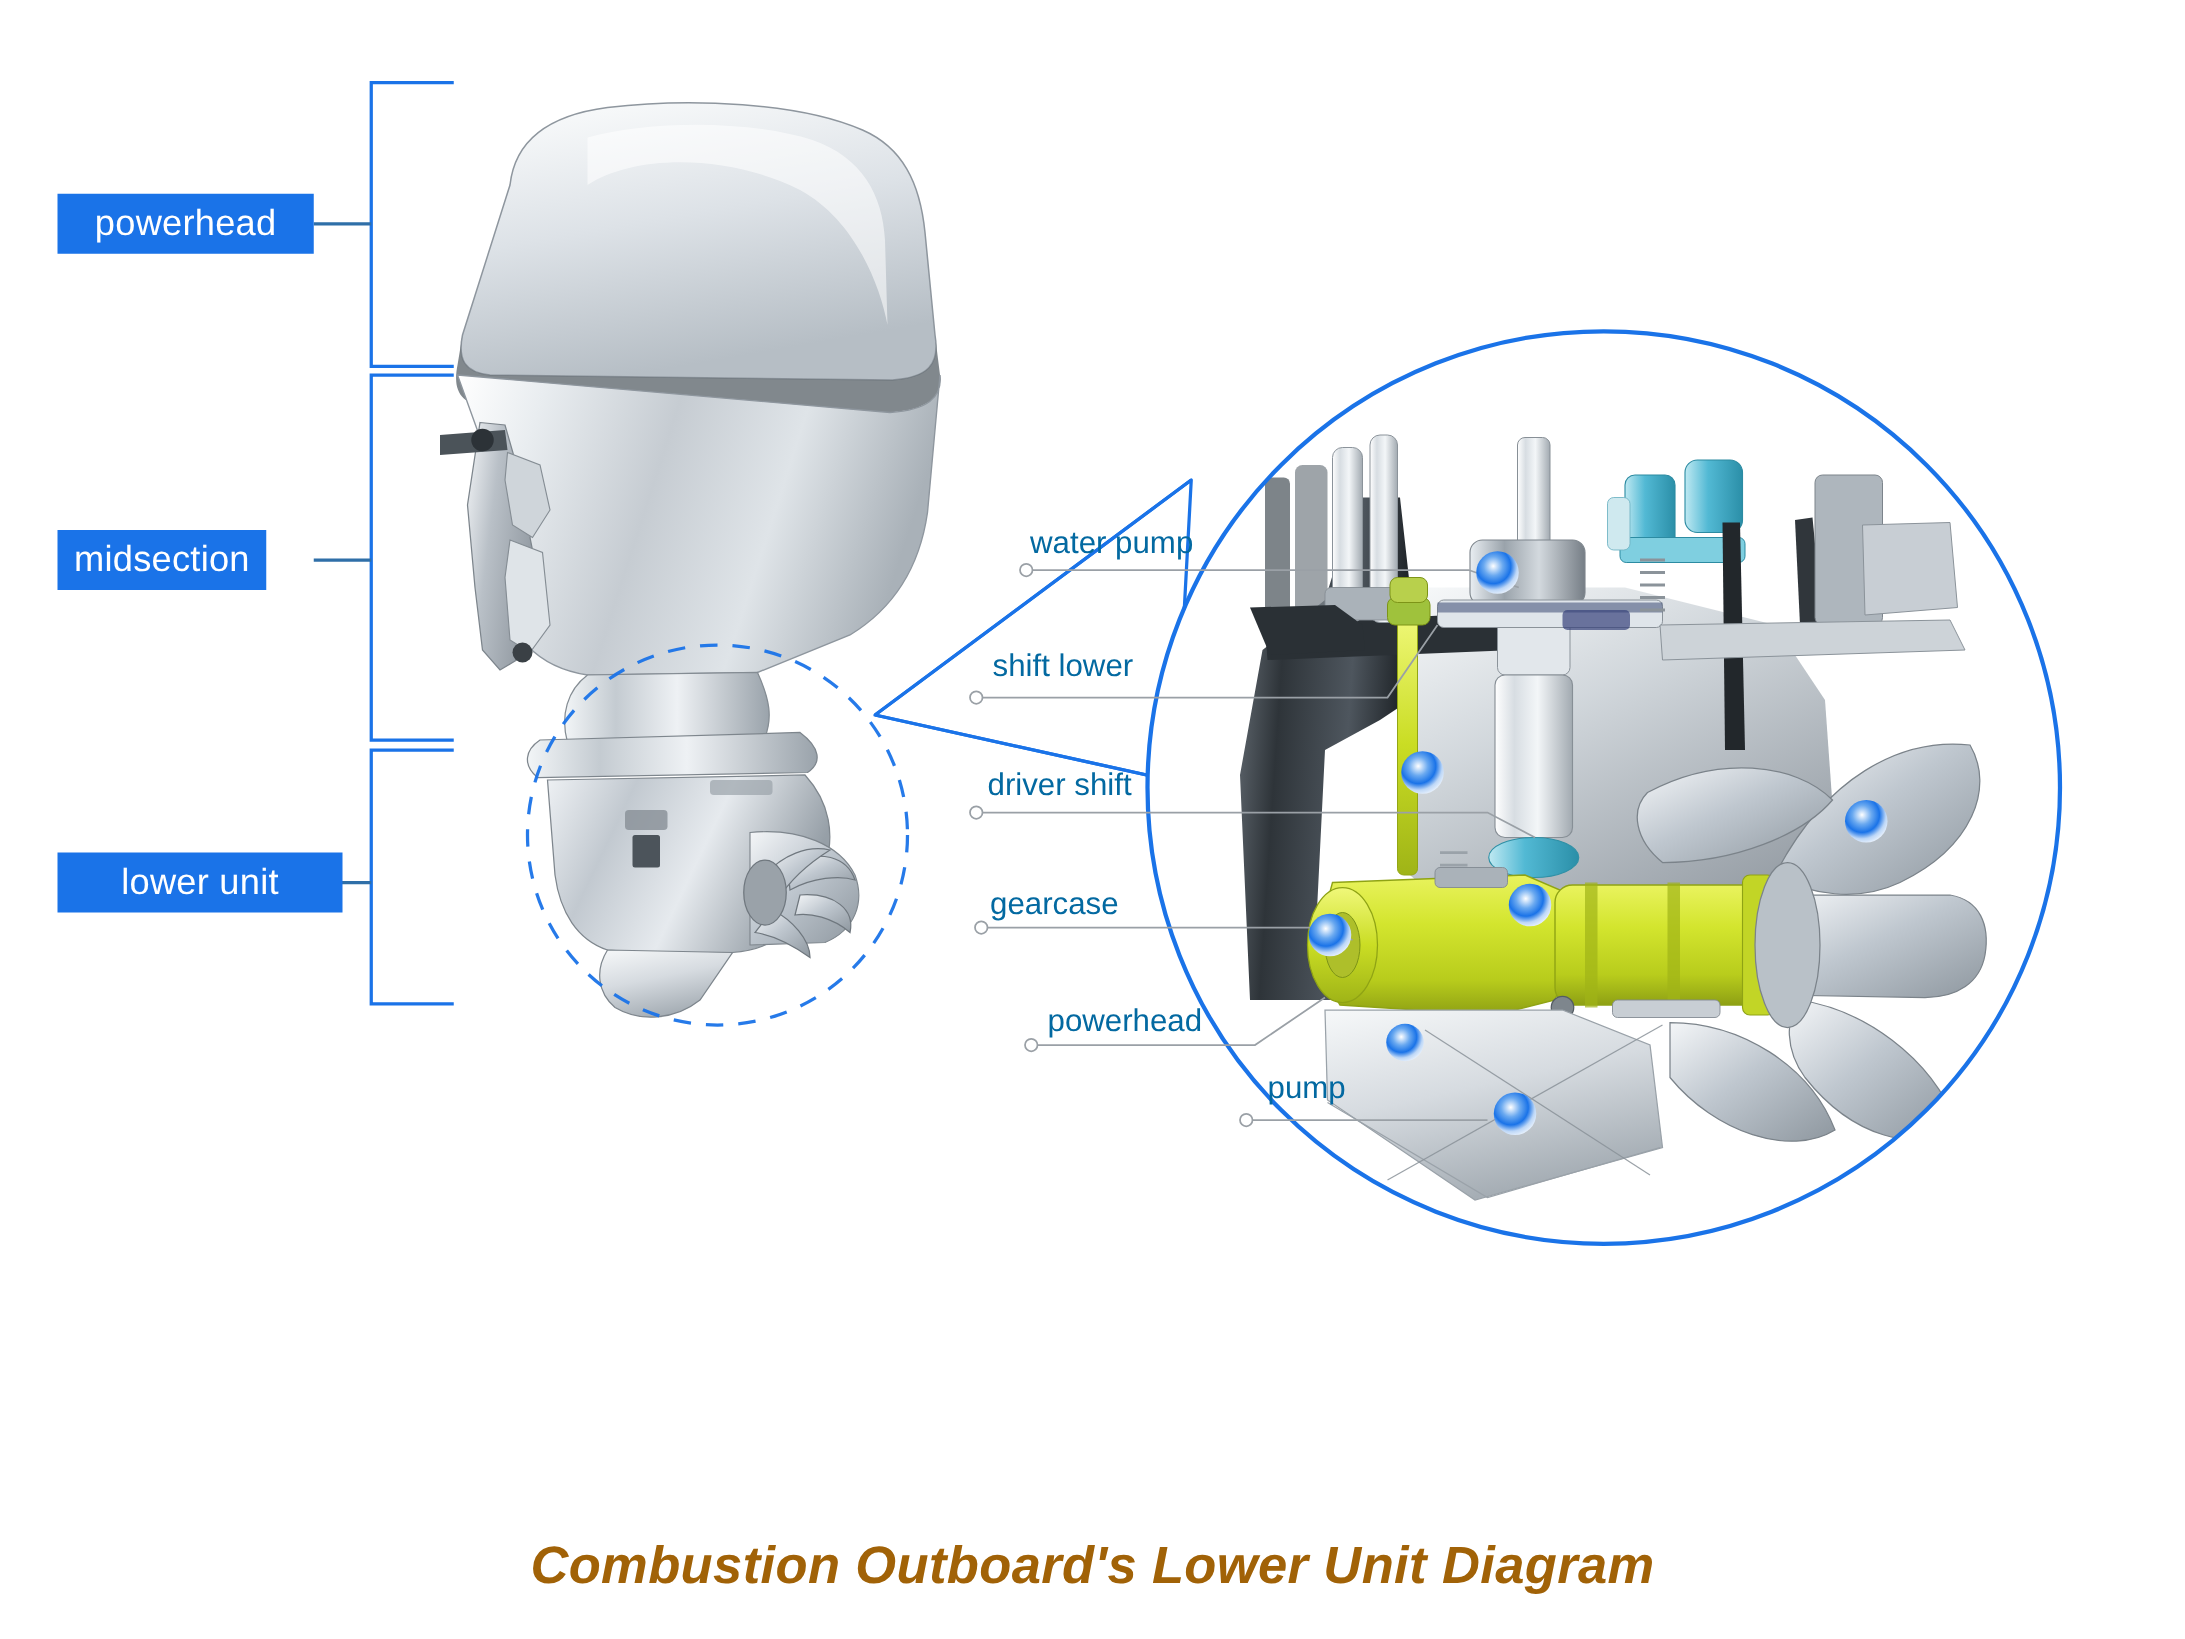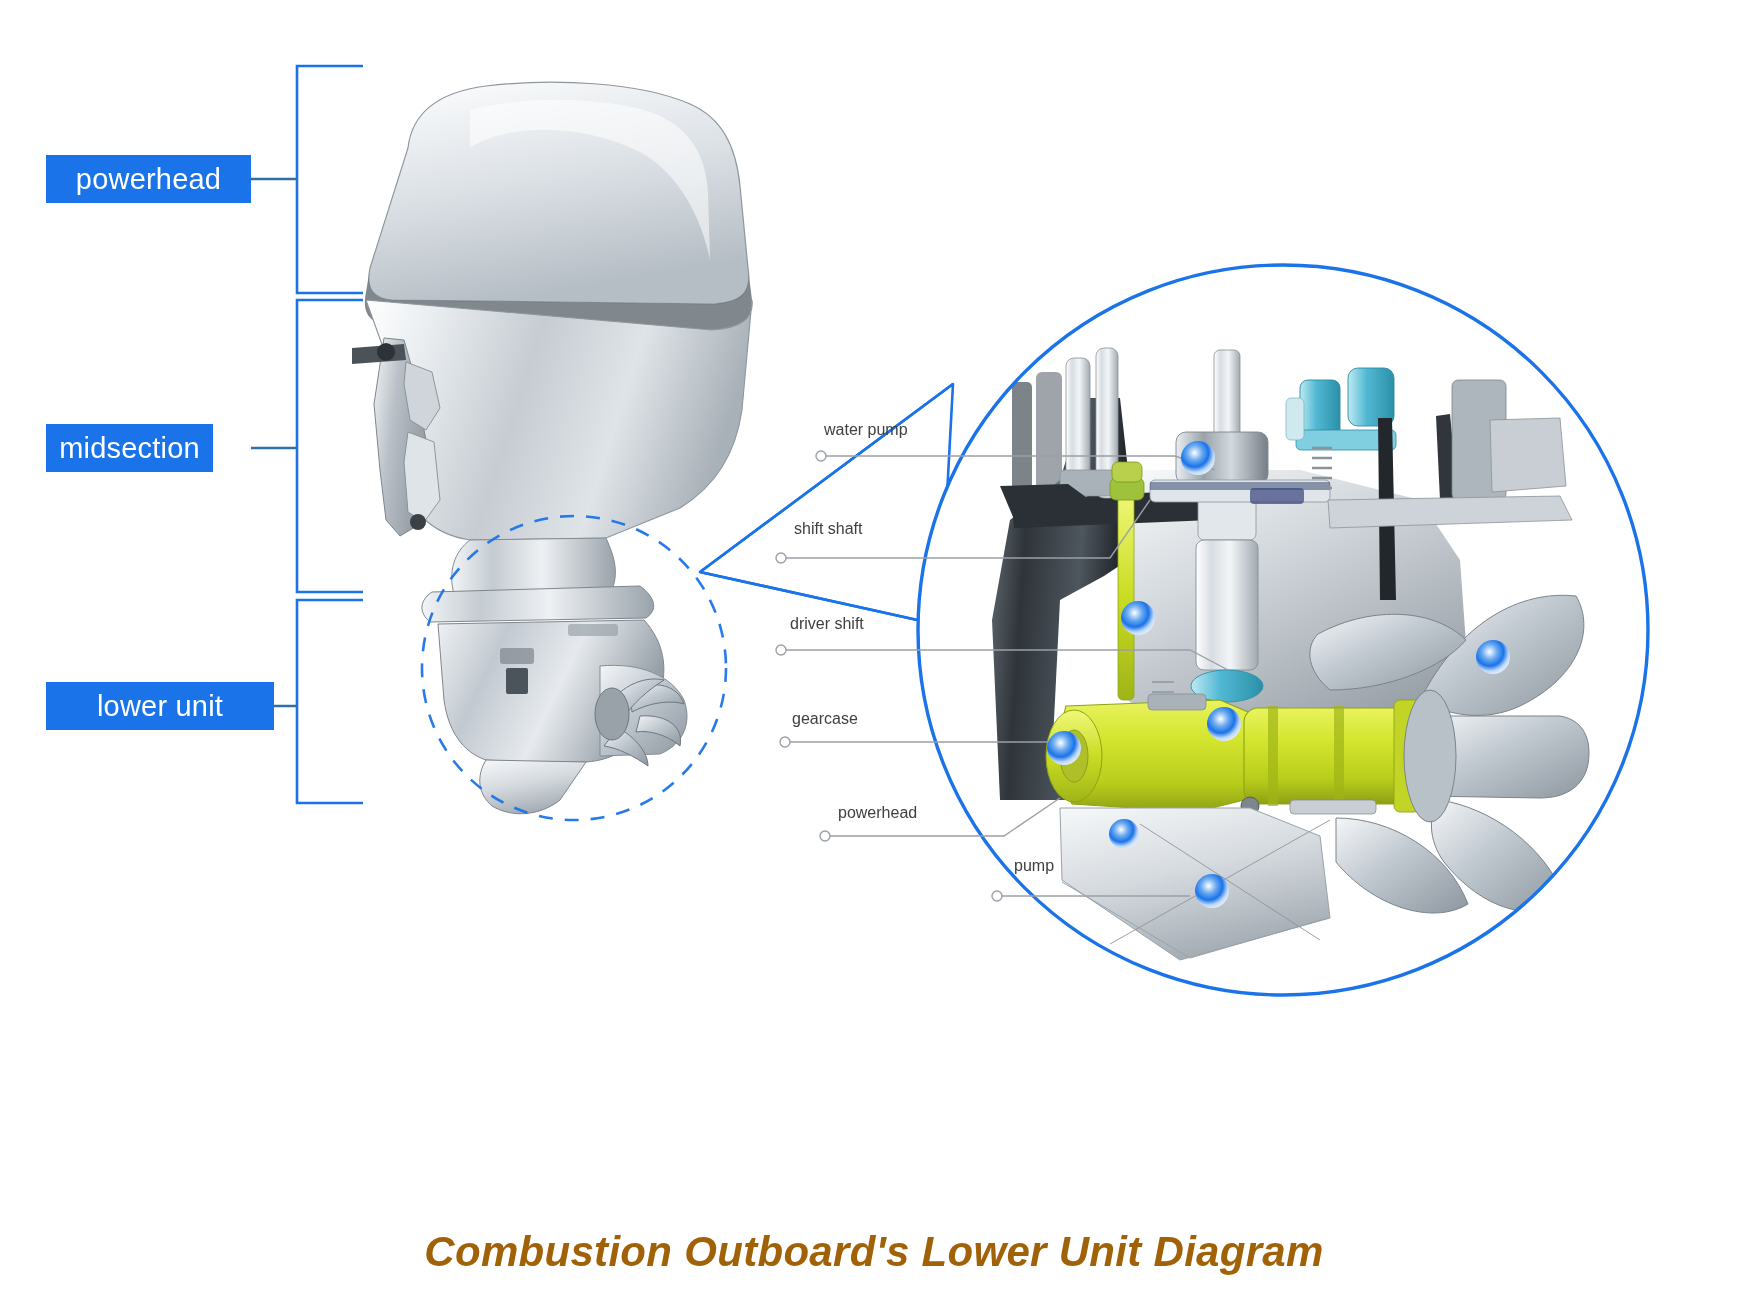--- a/index.html
+++ b/index.html
@@ -23,22 +23,22 @@
     letter-spacing:.2px;
     white-space:nowrap;
   }
   #chip-powerhead  { left:46px;  top:155px; width:205px; height:48px; }
   #chip-midsection { left:46px;  top:424px; width:167px; height:48px; }
   #chip-lowerunit  { left:46px;  top:682px; width:228px; height:48px; }
 
   
   .callout-label {
     position:absolute;
-    color:#404040;
-    font-size:16px;
+    color:#0369a1;
+    font-size:25px;
     line-height:1;
     white-space:nowrap;
   }
 
   
   #title {
     position:absolute;
     left:0; right:0; top:1228px;
     text-align:center;
     color:#a16207;
@@ -383,21 +383,21 @@
       <circle cx="1212" cy="891" r="17" fill="url(#gDot)"></circle>
     </g>
 
   </svg>
 
   <div class="chip" id="chip-powerhead">powerhead</div>
   <div class="chip" id="chip-midsection">midsection</div>
   <div class="chip" id="chip-lowerunit">lower unit</div>
 
   <div class="callout-label" style="left:824px; top:422px;">water pump</div>
-  <div class="callout-label" style="left:794px; top:521px;">shift shaft</div>
+  <div class="callout-label" style="left:794px; top:521px;">shift lower</div>
   <div class="callout-label" style="left:790px; top:616px;">driver shift</div>
   <div class="callout-label" style="left:792px; top:711px;">gearcase</div>
   <div class="callout-label" style="left:838px; top:805px;">powerhead</div>
   <div class="callout-label" style="left:1014px; top:858px;">pump</div>
 
   <div id="title">Combustion Outboard's Lower Unit Diagram</div>
 
 </div>
 
 </body></html>

